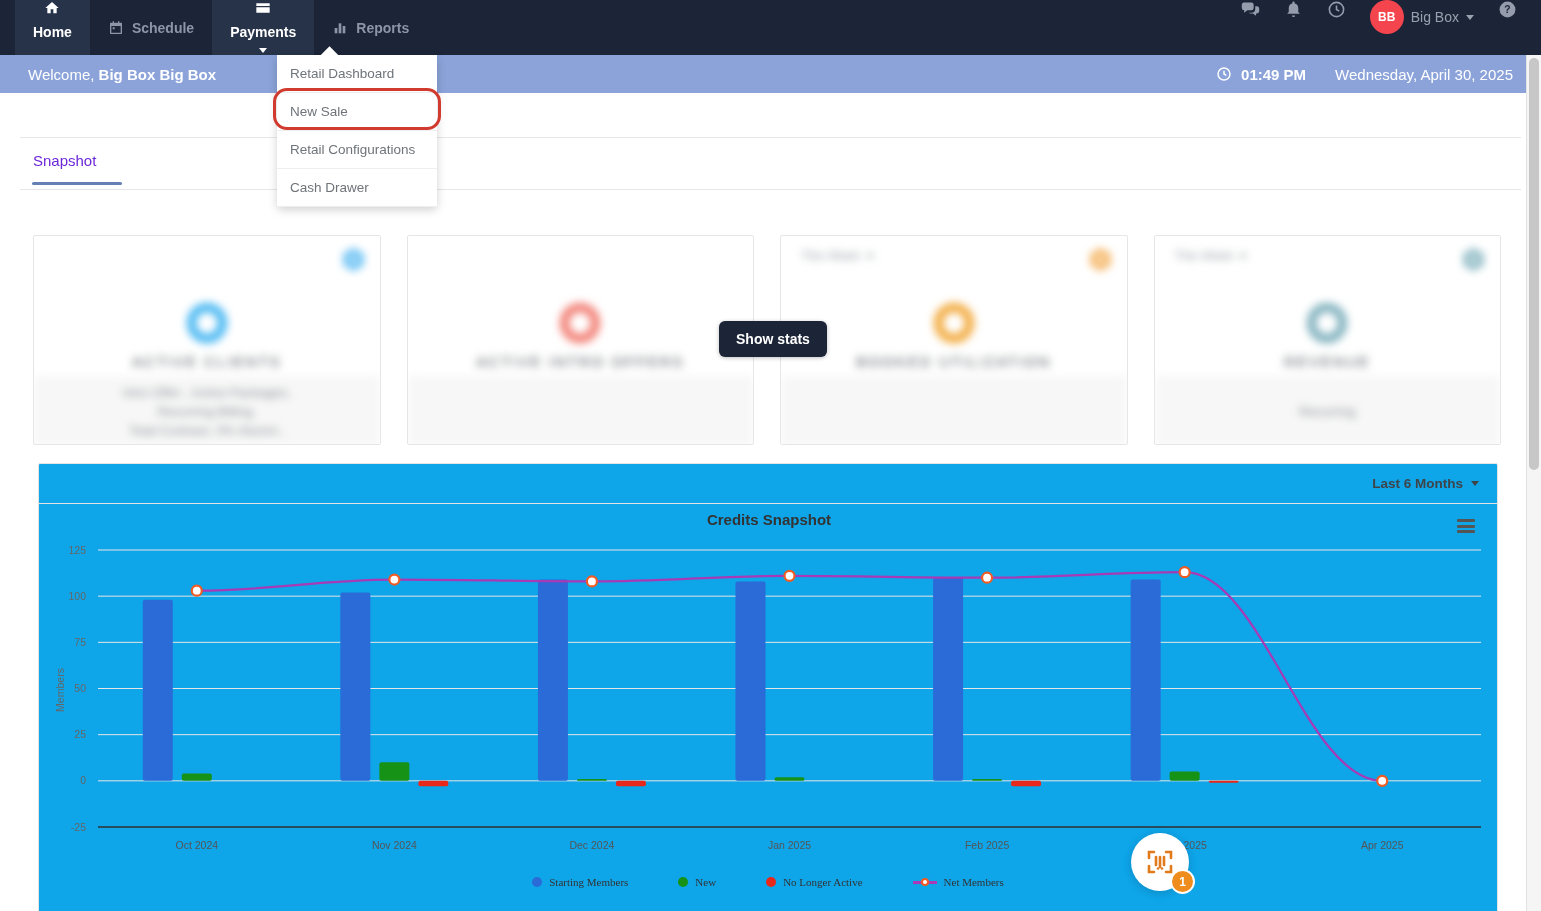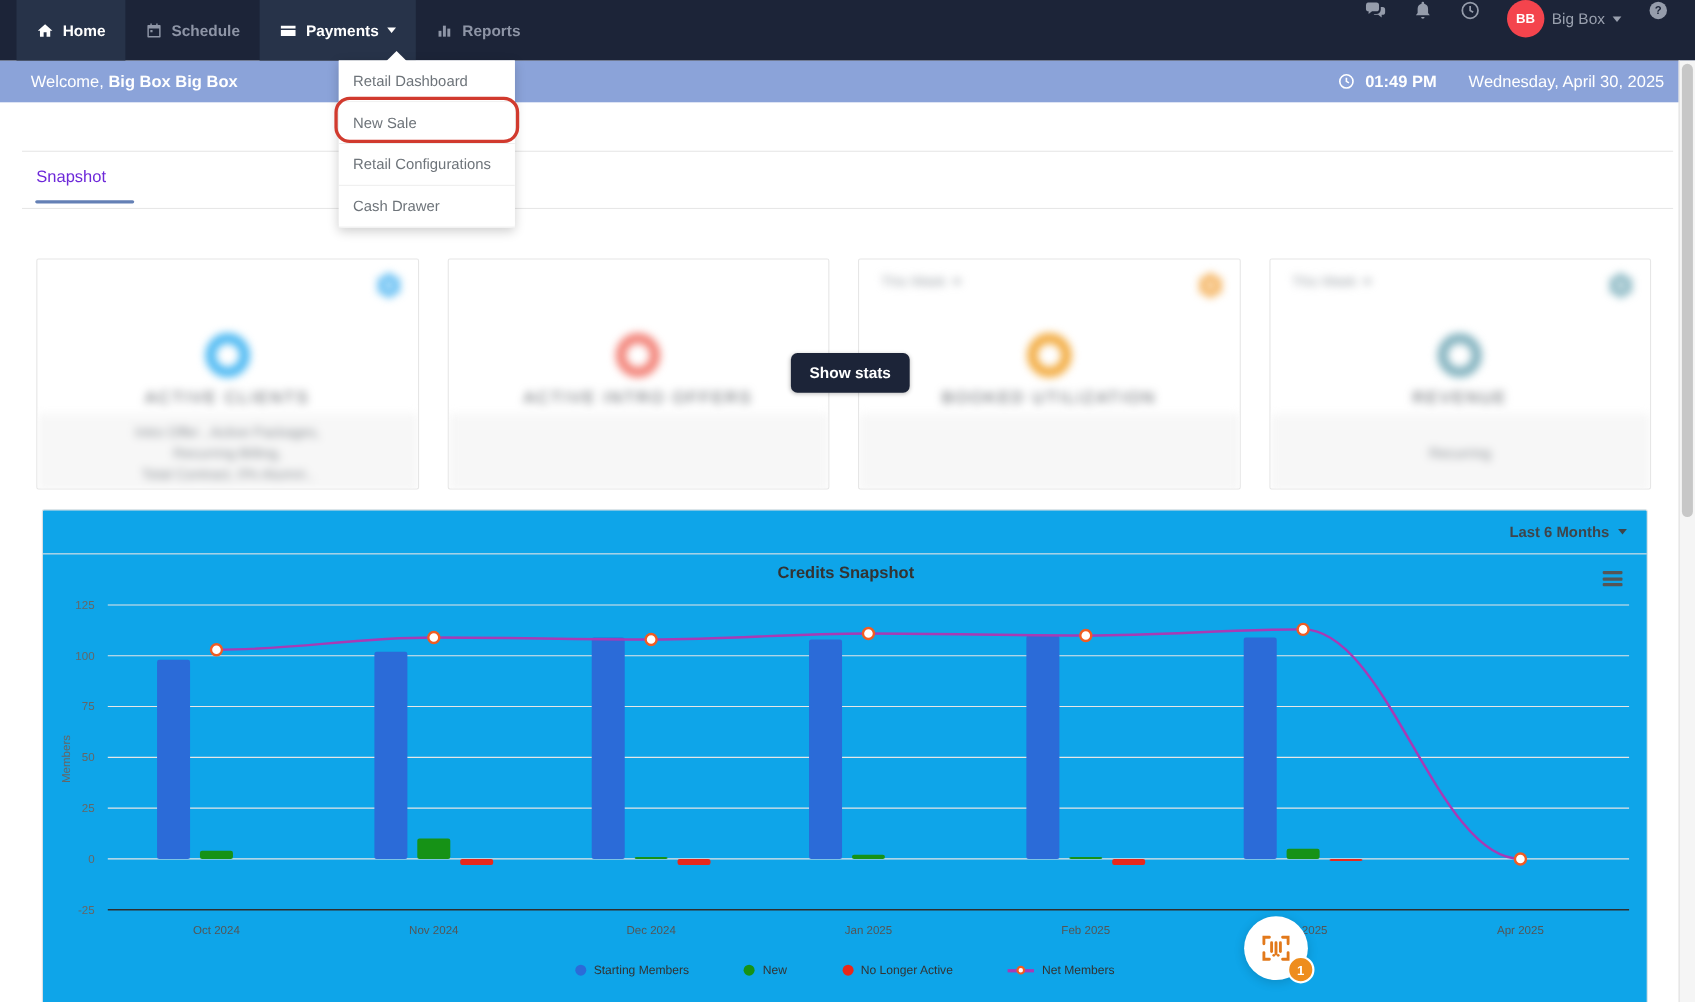--- a/index.html
+++ b/index.html
@@ -4,21 +4,21 @@
 <style>
   * { margin:0; padding:0; box-sizing:border-box; }
   html,body { width:1541px; height:911px; overflow:hidden; background:#fff;
     font-family:"Liberation Sans", sans-serif; position:relative; }
 
   
   .navbar { position:absolute; top:0; left:0; width:1541px; height:55px;
     background:#1c2438; display:flex; align-items:stretch; padding-left:15px; z-index:40; }
   .nav-item { display:flex; align-items:center; gap:8px; padding:0 18px;
     color:#8e95a6; font-size:14px; font-weight:600; cursor:pointer; }
-  .nav-item.active { background:#273349; color:#fff; }
+  .nav-item.active { background:#273349; color:#fff;flex-direction:column; }
   .nav-item svg { width:16px; height:16px; fill:currentColor; }
   .nav-right { margin-left:auto; display:flex; align-items:flex-start; gap:24px; padding-right:24px; }
   .nav-ico { color:#959cab; display:flex; align-items:center; }
   .nav-ico svg { width:19px; height:19px; fill:currentColor; }
   .nav-ico.stroke svg { fill:none; stroke:currentColor; stroke-width:2; }
   .avatar { width:34px; height:34px; border-radius:50%; background:#f4444d; color:#fff;
     font-size:12px; font-weight:bold; display:flex; align-items:center; justify-content:center; }
   .userbox { display:flex; align-items:center; gap:7px; color:#99a0ae; font-size:14px; cursor:pointer; }
   .caret { width:0; height:0; border-left:4px solid transparent; border-right:4px solid transparent;
     border-top:5px solid currentColor; display:inline-block; }
@@ -28,21 +28,21 @@
     color:#fff; display:flex; align-items:center; justify-content:space-between;
     padding:0 28px; font-size:15px; z-index:5; }
   .wbar b { font-weight:bold; }
   .wbar-right { display:flex; align-items:center; gap:9px; }
   .wbar-right svg { width:16px; height:16px; fill:none; stroke:#fff; stroke-width:2.2; }
   .wbar-time { font-weight:bold; }
   .wbar-date { margin-left:20px; }
 
   
   .menu { position:absolute; top:55px; left:277px; width:160px; background:#fff; z-index:50;
-    box-shadow:0 3px 10px rgba(0,0,0,.18); border-radius:0 0 4px 4px;margin-left:31px; }
+    box-shadow:0 3px 10px rgba(0,0,0,.18); border-radius:0 0 4px 4px; }
   .notch { position:absolute; top:-6px; left:46px; width:13px; height:13px; background:#fff;
     transform:rotate(45deg); }
   .menu-item { height:38px; display:flex; align-items:center; padding:0 13px;
     color:#6e747a; font-size:13.5px; border-bottom:1px solid #eee; cursor:pointer; background:#fff; }
   .menu-item:last-child { border-bottom:none; }
   .hl-box { position:absolute; left:-4px; top:33px; width:168px; height:42px;
     border:3.5px solid #d13a2e; border-radius:14px; pointer-events:none; z-index:60; }
 
   
   .tabs-row { position:absolute; top:137px; left:20px; width:1501px; height:53px;
@@ -73,21 +73,21 @@
   
   .chart-card { position:absolute; top:463px; left:38px; width:1460px; height:547px;
     background:#0ea5e9; border:1px solid #e4e4e4; border-radius:2px; }
   .chart-head { height:40px; border-bottom:1px solid #e4e4e4; display:flex; align-items:center;
     justify-content:flex-end; padding-right:18px; color:#3f4449; font-size:13.5px; font-weight:600;
     gap:8px; cursor:pointer; }
   .burger { position:absolute; top:55px; right:22px; width:18px; cursor:pointer; }
   .burger div { height:3px; background:#555; border-radius:1px; margin-bottom:2.5px; }
   #chart-svg { position:absolute; top:41px; left:0; }
   .legend { position:absolute; top:412px; left:0; width:100%; display:flex; justify-content:center;
-    gap:50px; align-items:center; }
+    gap:50px; align-items:center;font-family:Liberation Serif, serif; }
   .leg-item { display:flex; align-items:center; gap:7px; font-size:11px; color:#333; cursor:pointer; }
   .dot { width:10px; height:10px; border-radius:50%; }
   .net-mark { position:relative; width:24px; height:12px; display:flex; align-items:center; justify-content:center; }
   .net-mark .line { position:absolute; left:0; top:5px; width:24px; height:2.5px; background:#a83ab5; }
   .net-mark .circ { position:relative; width:8px; height:8px; background:#fff;
     border:2.5px solid #f05c22; border-radius:50%; }
 
   
   .scan-btn { position:absolute; left:1131px; top:833px; width:58px; height:58px; background:#fff;
     border-radius:50%; box-shadow:0 2px 10px rgba(0,0,0,.16); z-index:30; display:flex;

